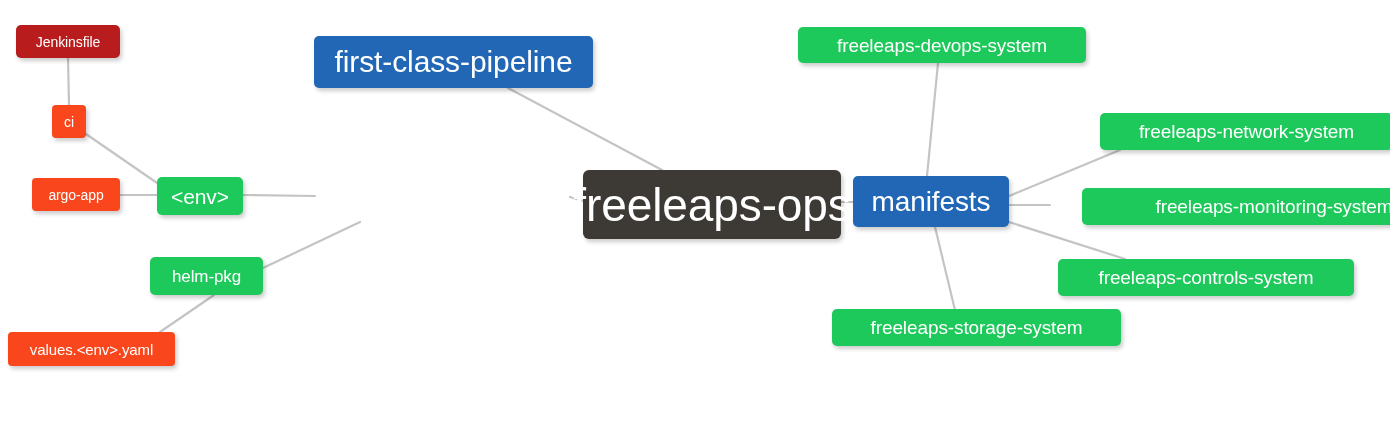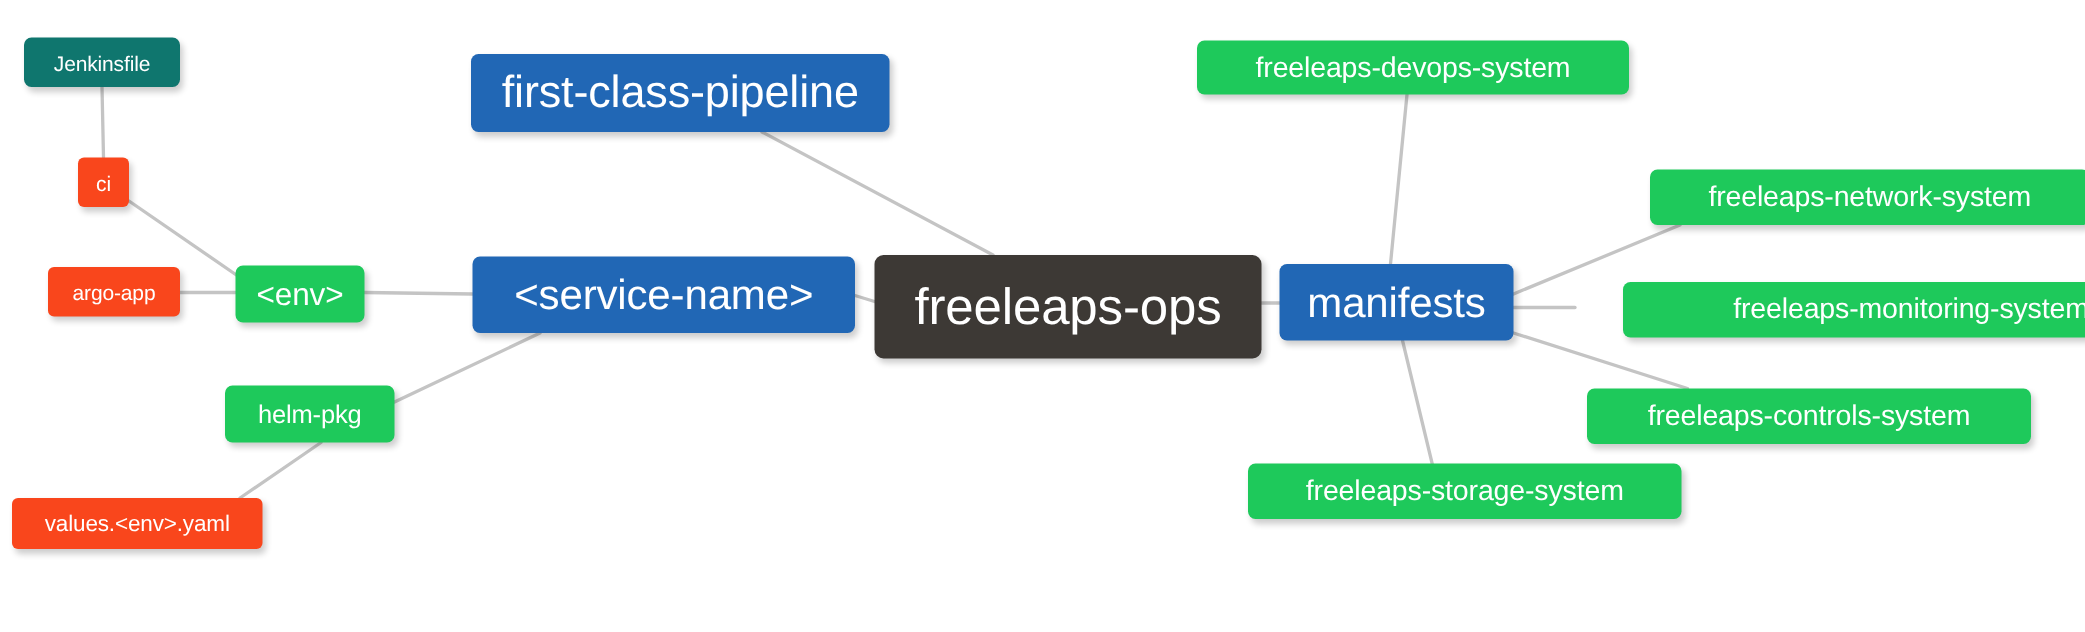--- a/index.html
+++ b/index.html
@@ -44,21 +44,21 @@
     line-height: 1;
   }
   .node-label {
     display: block;
     white-space: nowrap;
   }
   
   .c-root   { background: #3d3935; }
   .c-blue   { background: #2167b5; }
   .c-green  { background: #1ec95b; }
-  .c-orange { background: #0f766e; align-items: center; }
+  .c-orange { background: #b91c1c; align-items: center; }
   .c-red    { background: #f9461c; text-align: center; }
 
   
   .r-lg { border-radius: 6px; }
   .r-md { border-radius: 5px; }
   .r-sm { border-radius: 4px; }
 </style>
 </head>
 <body>
 
@@ -118,25 +118,22 @@
   </div>
 
   <div class="node c-green r-md" style="left:150px; top:257px; width:113px; height:38px; font-size:17px;">
     <span class="node-label">helm-pkg</span>
   </div>
 
   <div class="node c-blue r-md" style="left:314px; top:36px; width:279px; height:52px; font-size:30px;">
     <span class="node-label">first-class-pipeline</span>
   </div>
 
-  <div class="node c-blue r-md" style="left:315px; top:171px; width:255px; height:51px; font-size:28px;">
-    <span class="node-label">&lt;service-name&gt;</span>
-  </div>
 
-  <div class="node c-root r-lg" style="left:583px; top:170px; width:258px; height:69px; font-size:34px;">
+  <div class="node c-root r-lg" style="left:583px; top:170px; width:258px; height:69px; font-size:46px;">
     <span class="node-label">freeleaps-ops</span>
   </div>
 
   <div class="node c-blue r-md" style="left:853px; top:176px; width:156px; height:51px; font-size:28px;">
     <span class="node-label">manifests</span>
   </div>
 
   <div class="node c-green r-md" style="left:798px; top:27px; width:288px; height:36px; font-size:19px;">
     <span class="node-label">freeleaps-devops-system</span>
   </div>

